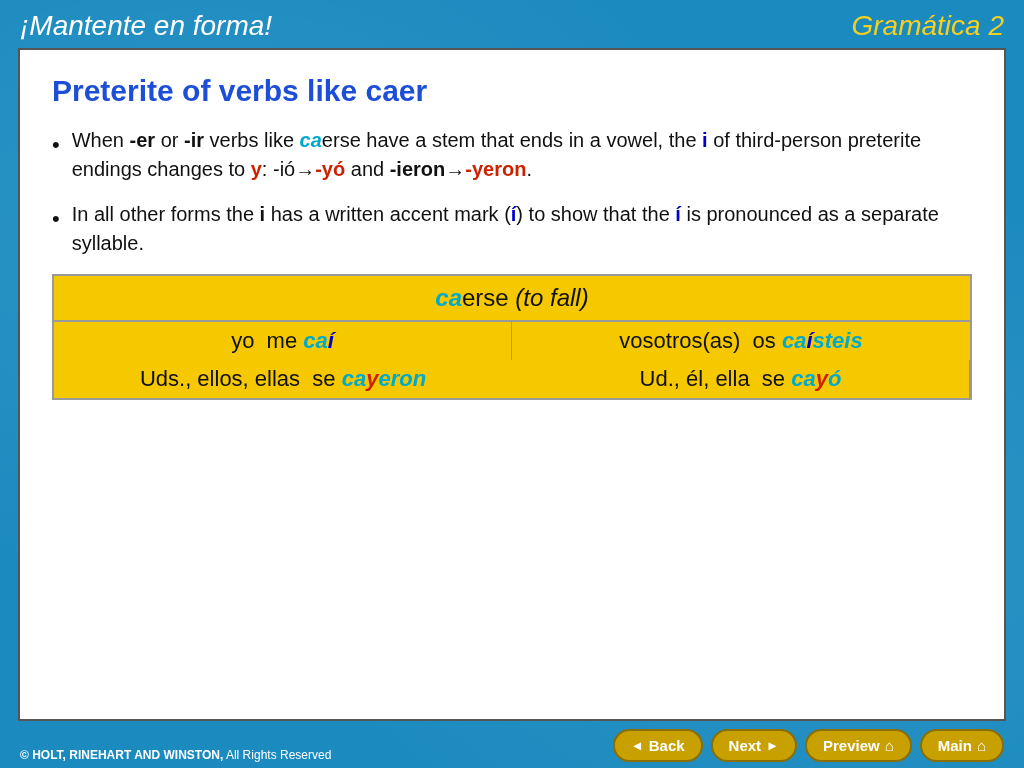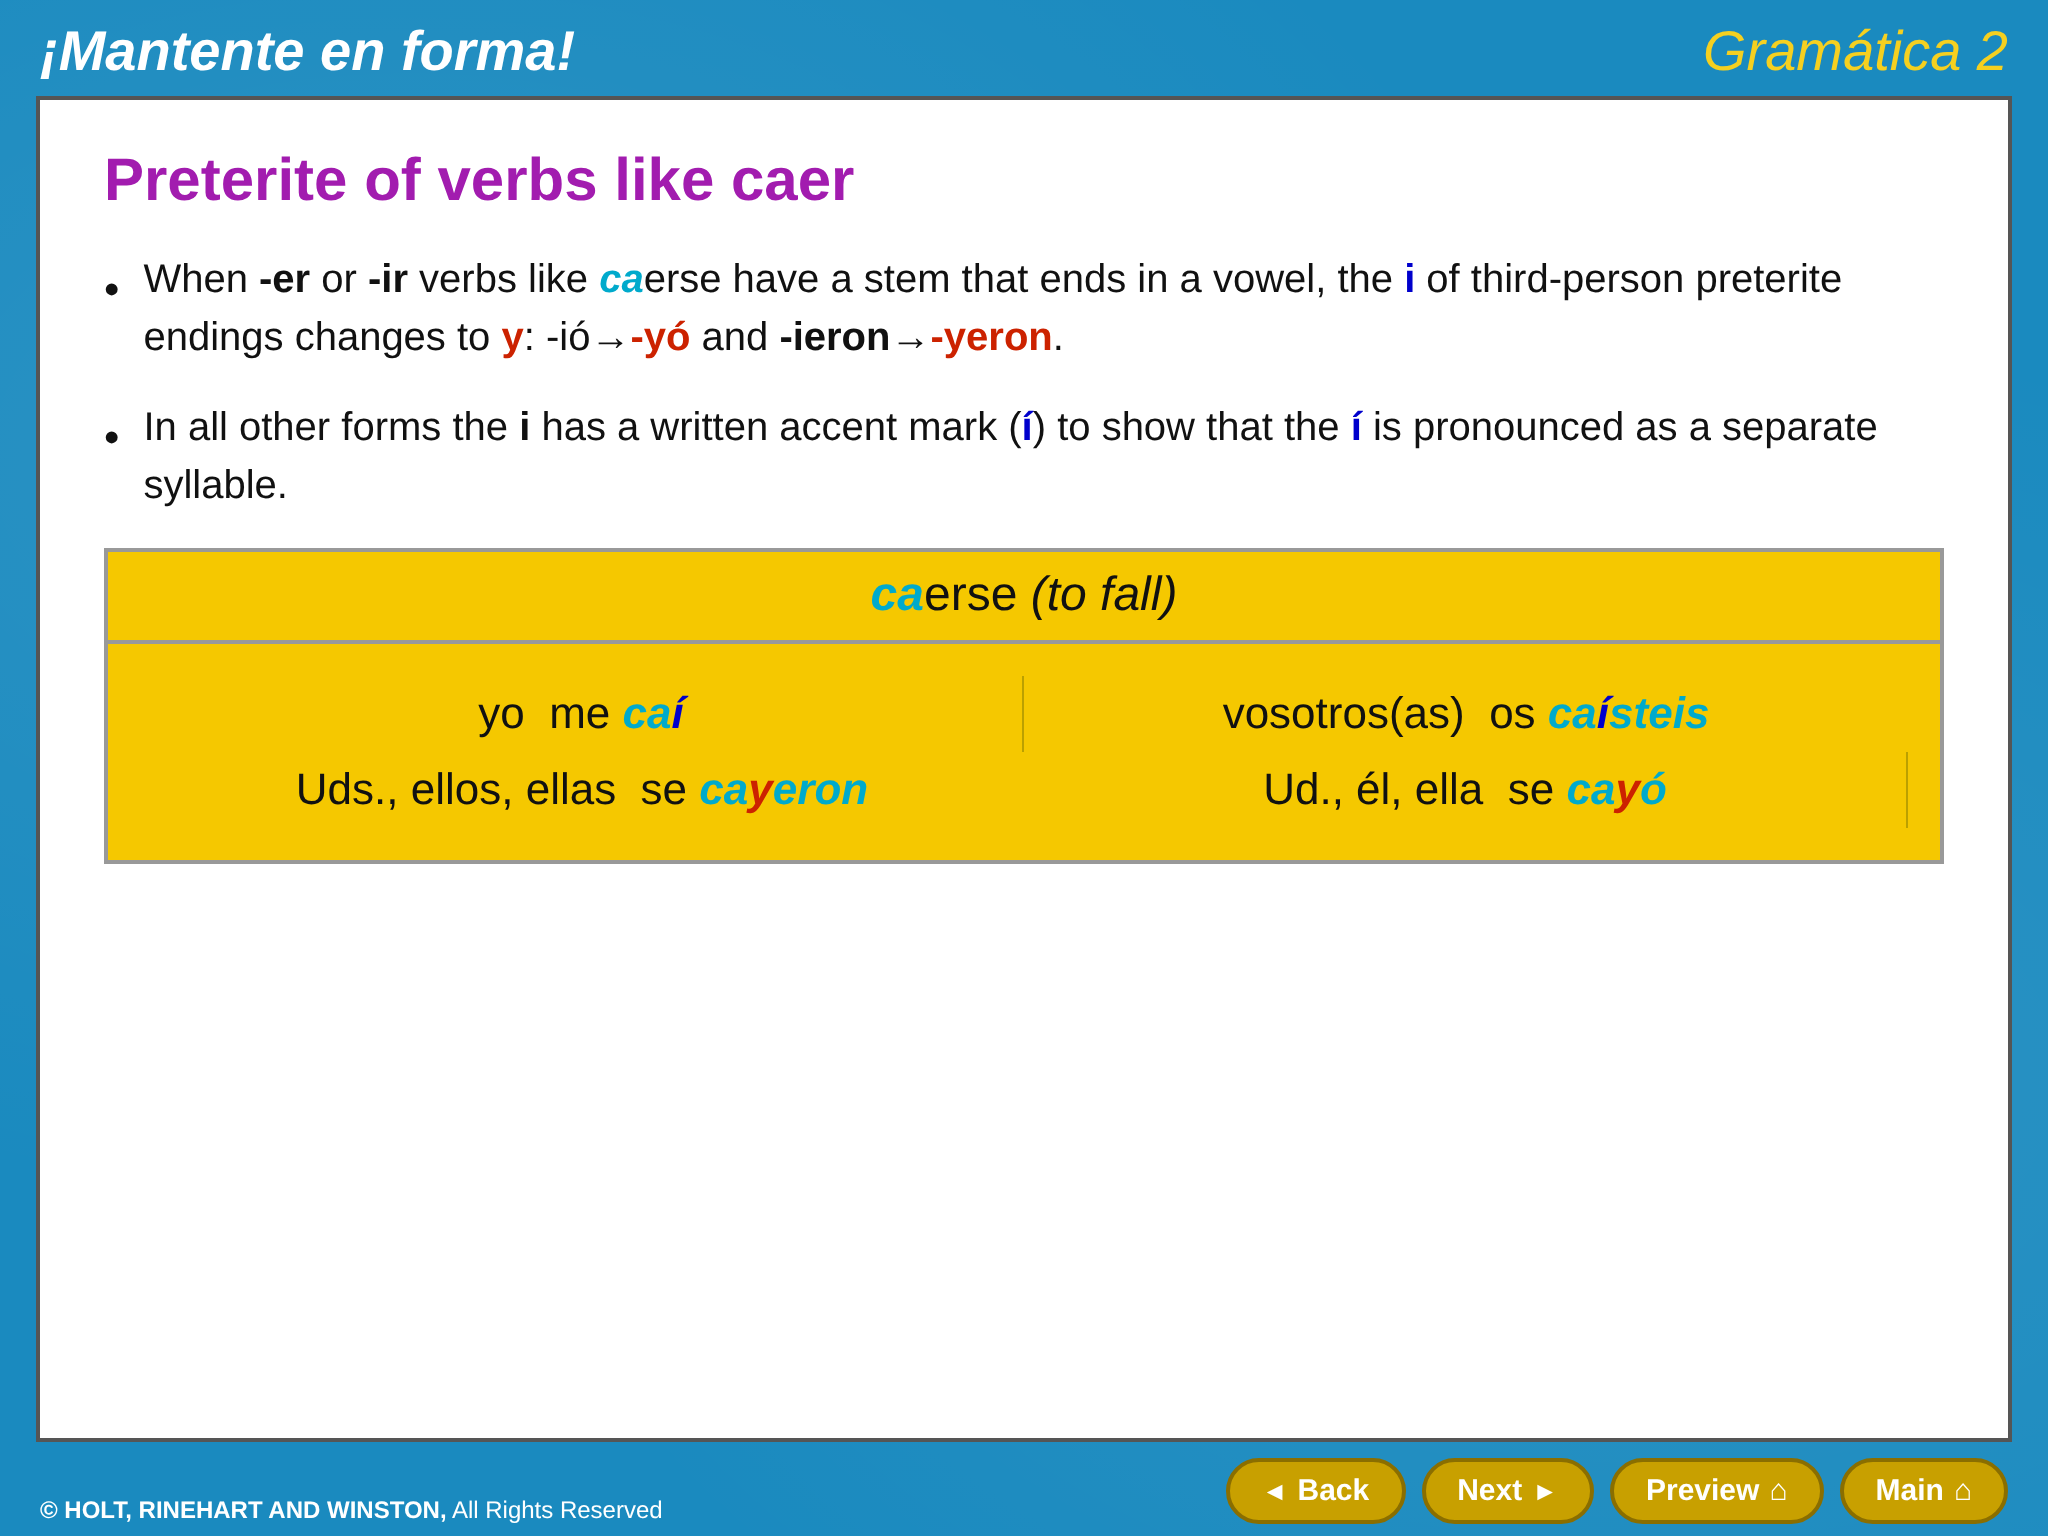--- a/index.html
+++ b/index.html
@@ -37,21 +37,21 @@
     .header {
       display: flex;
       justify-content: space-between;
       align-items: center;
       padding: 10px 20px 6px 20px;
       flex-shrink: 0;
     }
 
     .header-left {
       font-size: 28px;
-      font-weight: bold;
+      font-weight: normal;
       color: #ffffff;
       font-style: italic;
     }
 
     .header-right {
       font-size: 28px;
       font-weight: normal;
       color: #f5d020;
       font-style: italic;
     }
@@ -62,21 +62,21 @@
       margin: 0 18px;
       flex: 1;
       border: 2px solid #555;
       padding: 24px 32px 20px 32px;
       overflow: hidden;
     }
 
     .card-title {
       font-size: 30px;
       font-weight: bold;
-      color: #a21caf;
+      color: #1d4ed8;
       margin-bottom: 18px;
     }
 
     .bullet-item {
       display: flex;
       align-items: flex-start;
       margin-bottom: 16px;
       font-size: 20px;
       line-height: 1.45;
       color: #111;
@@ -108,21 +108,21 @@
       text-align: center;
       font-size: 24px;
       padding: 8px 10px;
       border-bottom: 2px solid #999;
       color: #111;
     }
 
     .conj-body {
       display: grid;
       grid-template-columns: 1fr 1fr;
-      padding: 16px;
+      padding: 0;
     }
 
     .conj-cell {
       padding: 6px 20px;
       font-size: 22px;
       text-align: center;
       color: #111;
     }
 
     .conj-cell.left-border {

